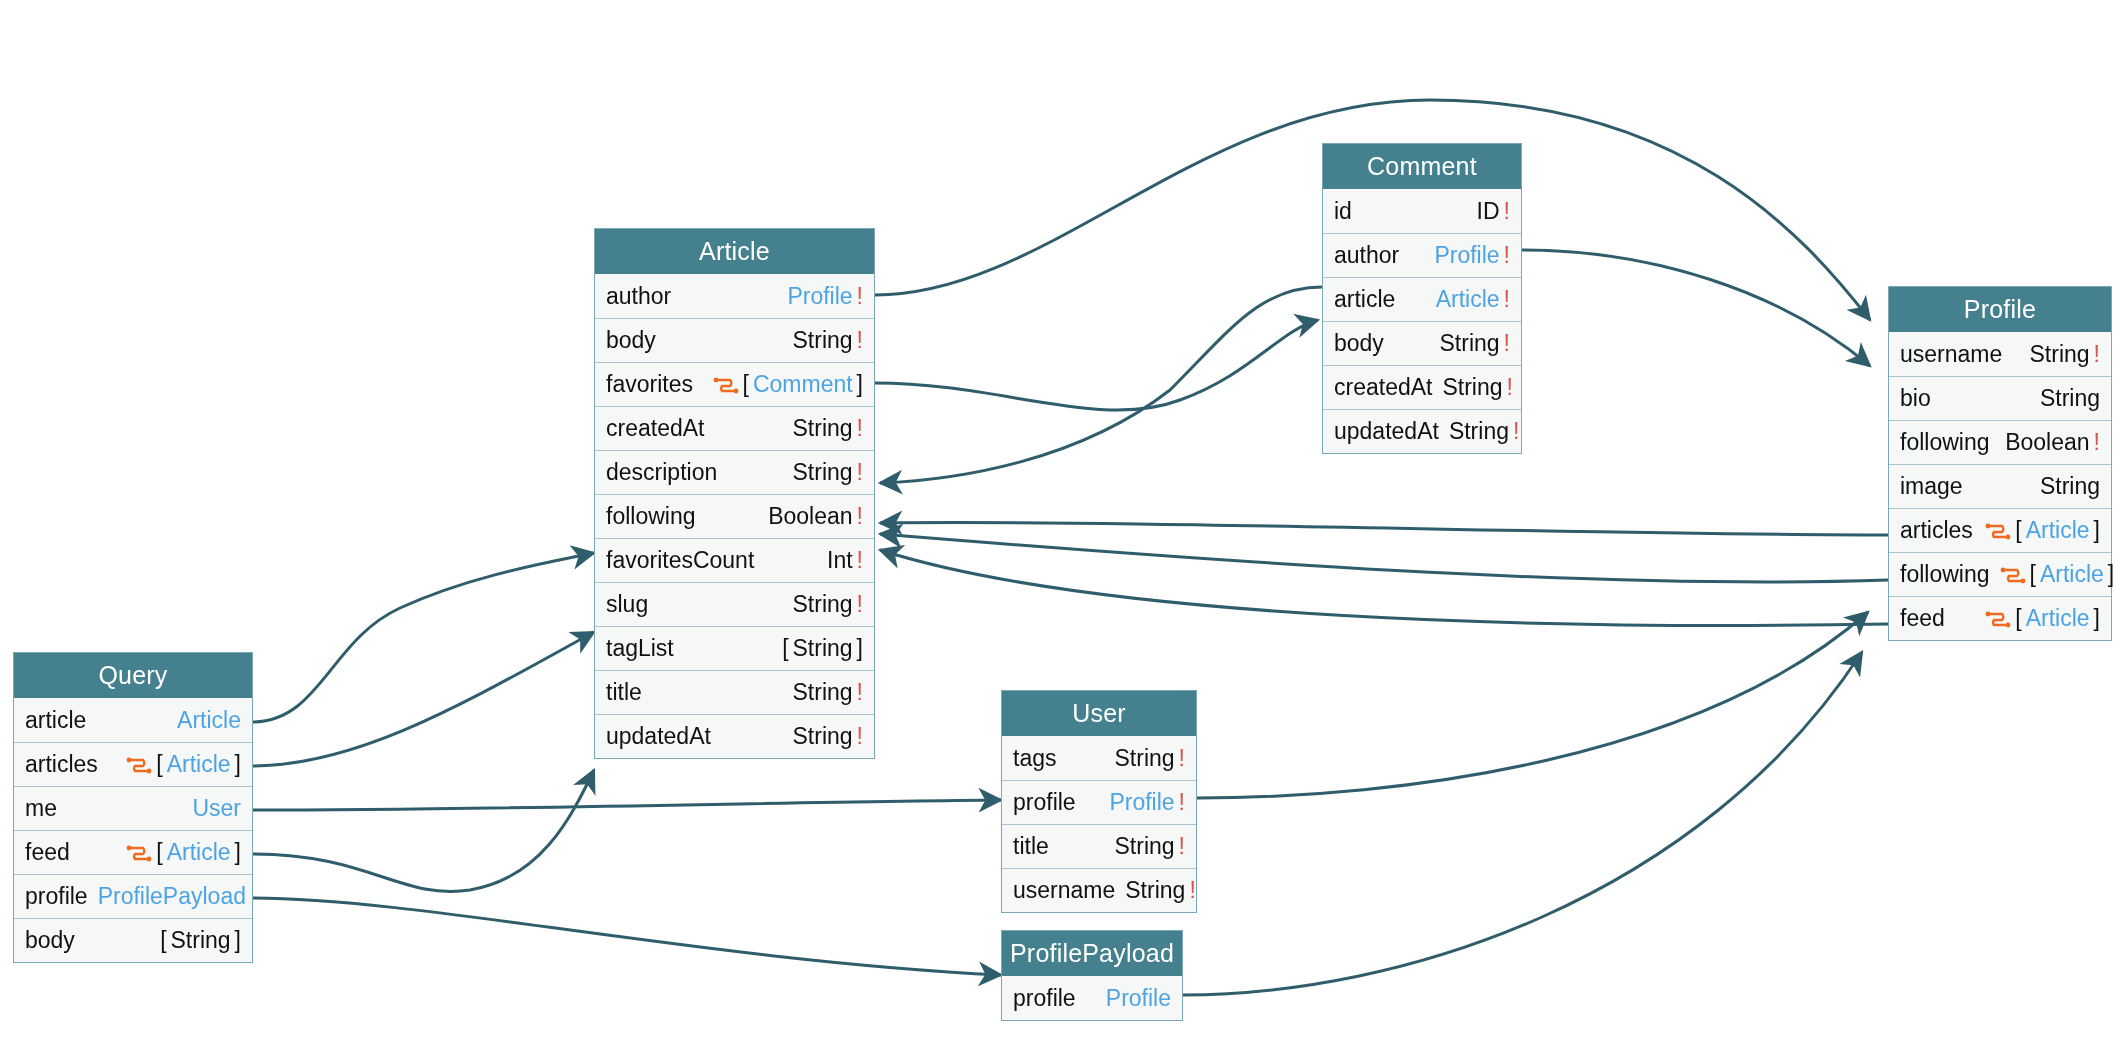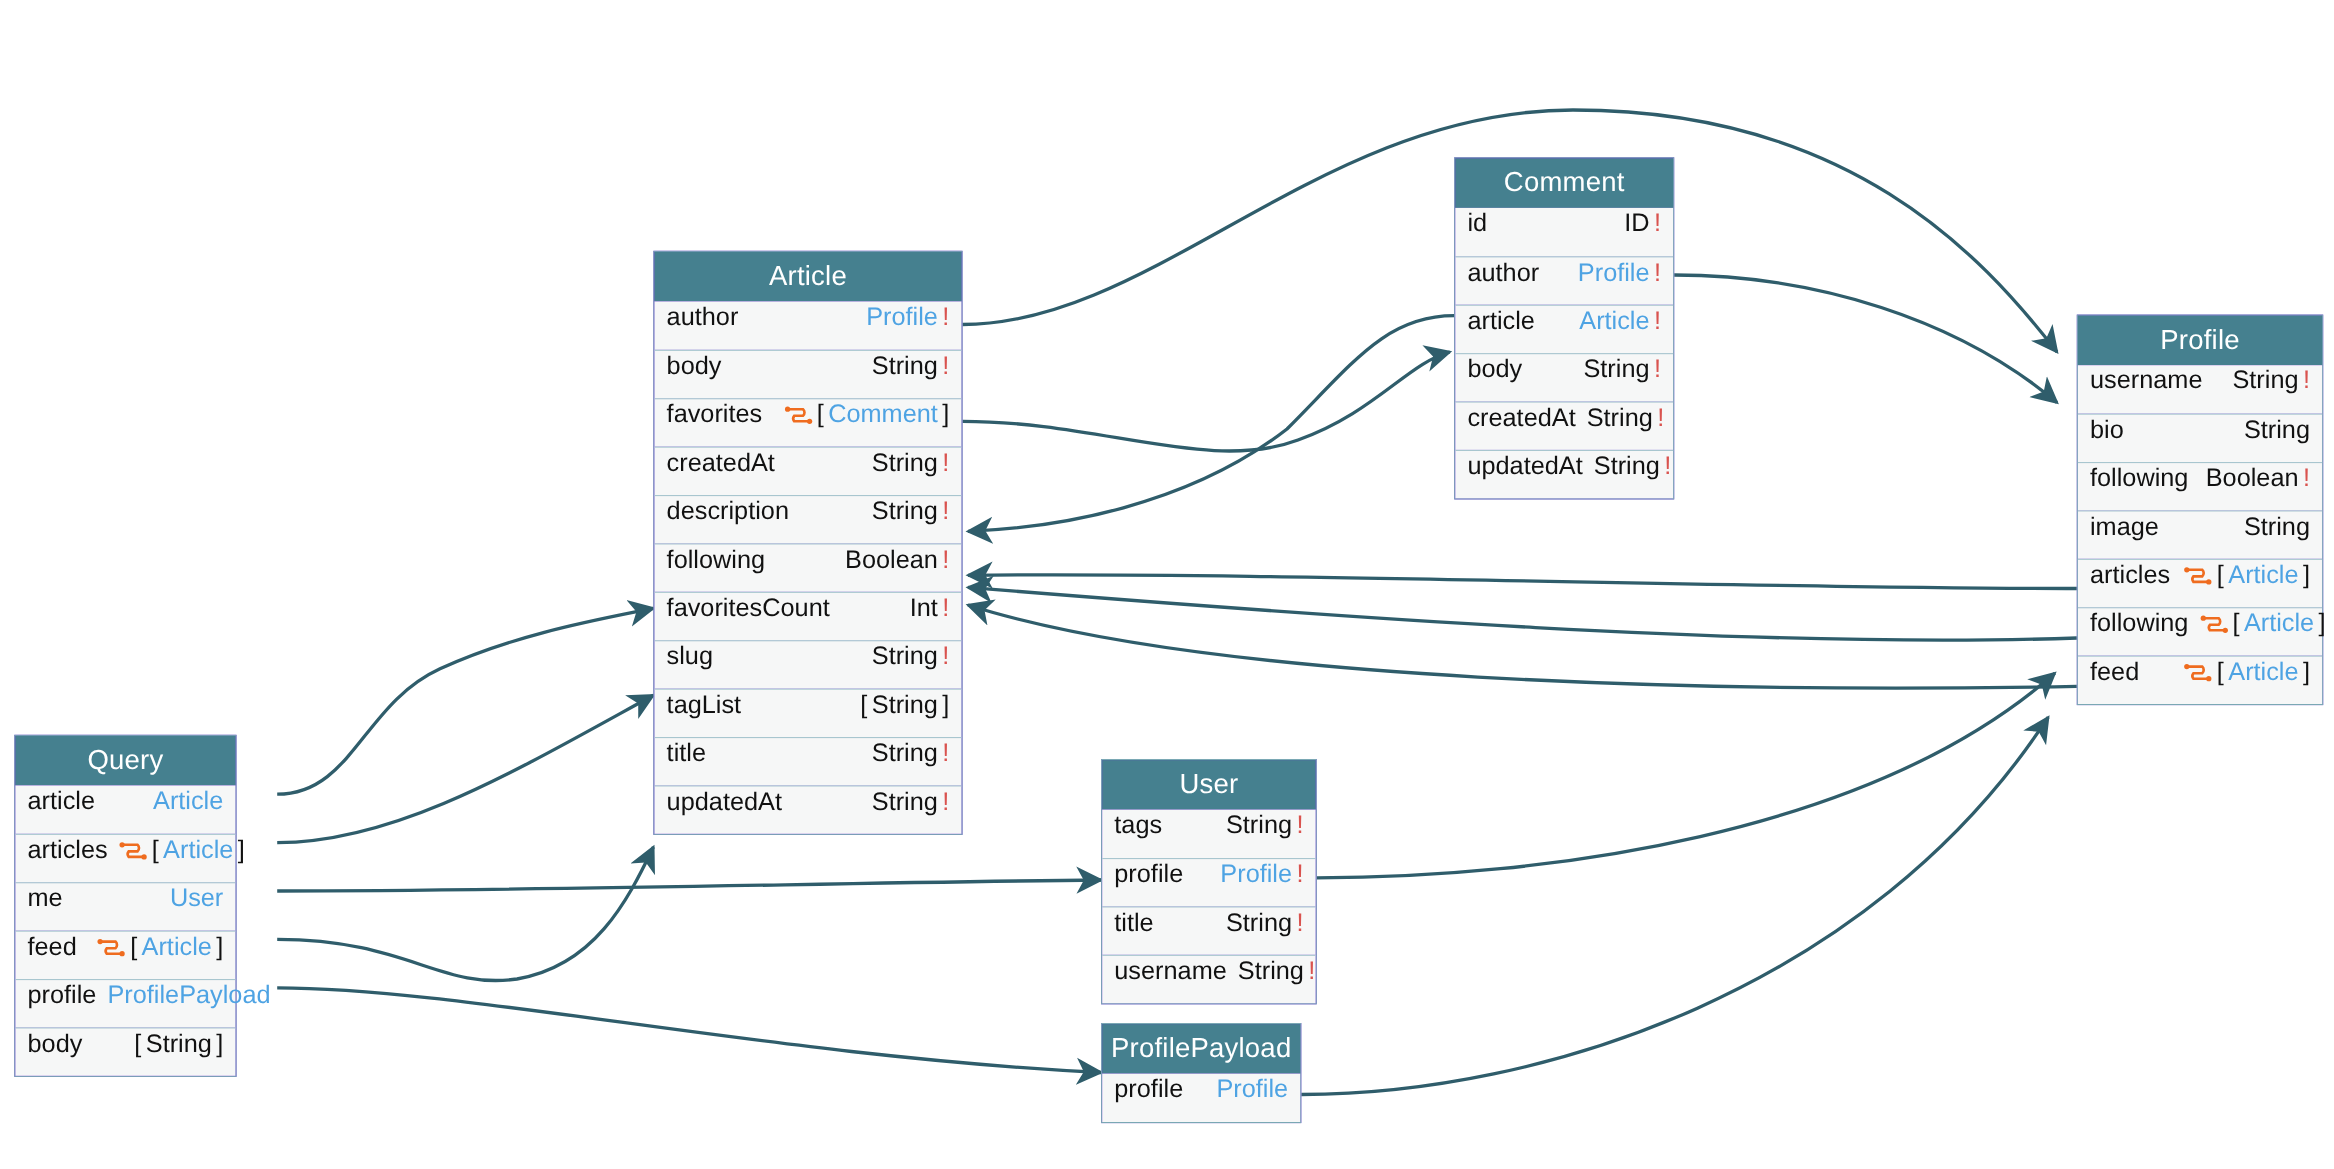--- a/index.html
+++ b/index.html
@@ -20,35 +20,35 @@
     left: 0;
     top: 0;
     width: 2122px;
     height: 1063px;
     pointer-events: none;
   }
   .node {
     position: absolute;
     box-sizing: border-box;
     border: 1px solid #7aa8b4;
-    background: #6d28d9;
+    background: #d946ef;
     z-index: 5;
   }
   .node-header {
     background: #45808f;
     color: #ffffff;
     font-size: 25px;
     text-align: center;
     line-height: 44px;
     height: 45px;
     letter-spacing: 0.2px;
   }
   .row {
     display: flex;
-    align-items: flex-start;
+    align-items: center;
     justify-content: space-between;
     height: 44px;
     box-sizing: border-box;
     border-top: 1px solid #a8c6cf;
     background: #f6f7f7;
     padding: 0 11px;
     font-size: 23px;
     color: #1a1a1a;
     white-space: nowrap;
   }
@@ -91,21 +91,21 @@
         <path d="M1322,287 C1260,287 1230,330 1170,390 C1080,460 960,480 880,483" marker-end="url(#arrow)"></path>
         <path d="M1888,535 C1600,535 1150,520 880,523" marker-end="url(#arrow)"></path>
         <path d="M1888,580 C1600,590 1200,560 880,534" marker-end="url(#arrow)"></path>
         <path d="M1888,624 C1560,630 1100,620 880,550" marker-end="url(#arrow)"></path>
         <path d="M1197,798 C1400,798 1700,760 1868,612" marker-end="url(#arrow)"></path>
         <path d="M1183,995 C1400,995 1700,900 1862,652" marker-end="url(#arrow)"></path>
       </g>
   </svg>
 
   <div id="nodes-layer">
-      <div class="node" style="left: 13px; top: 668px; width: 202px;">
+      <div class="node" style="left: 13px; top: 652px; width: 240px;">
     <div class="node-header">Query</div>
     <div class="node-rows">
           <div class="row">
     <span class="field-name">article</span>
     <span class="field-type">
               <span class="t-ref">Article</span>
             </span>
   </div>
           <div class="row">
     <span class="field-name">articles</span>

